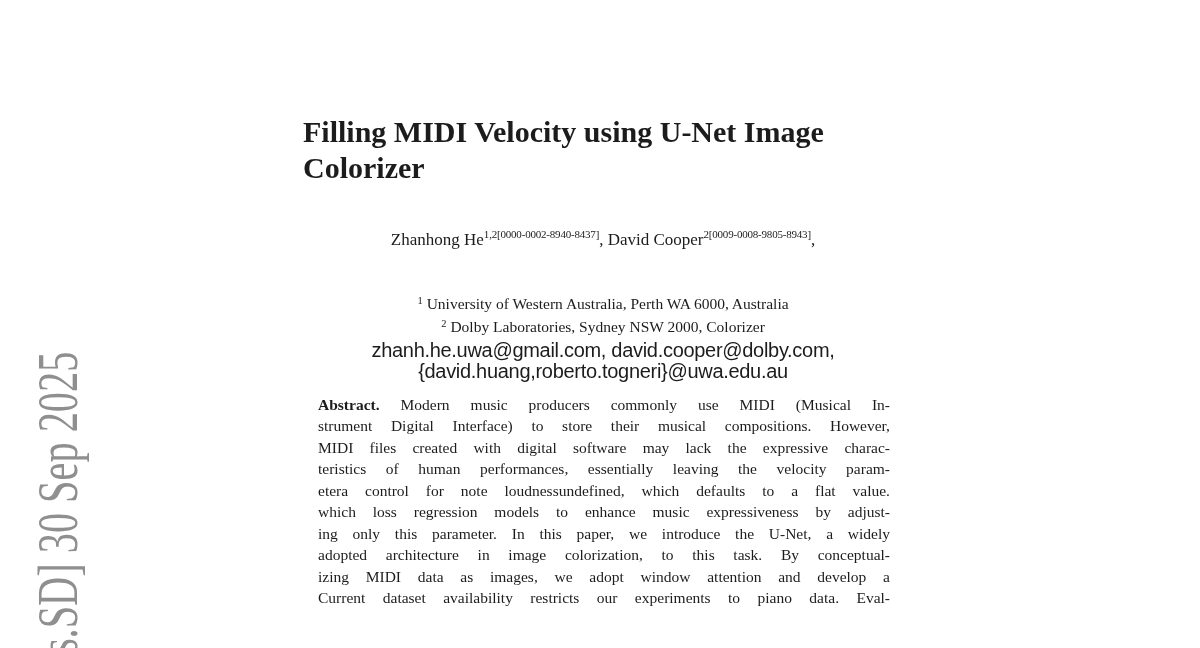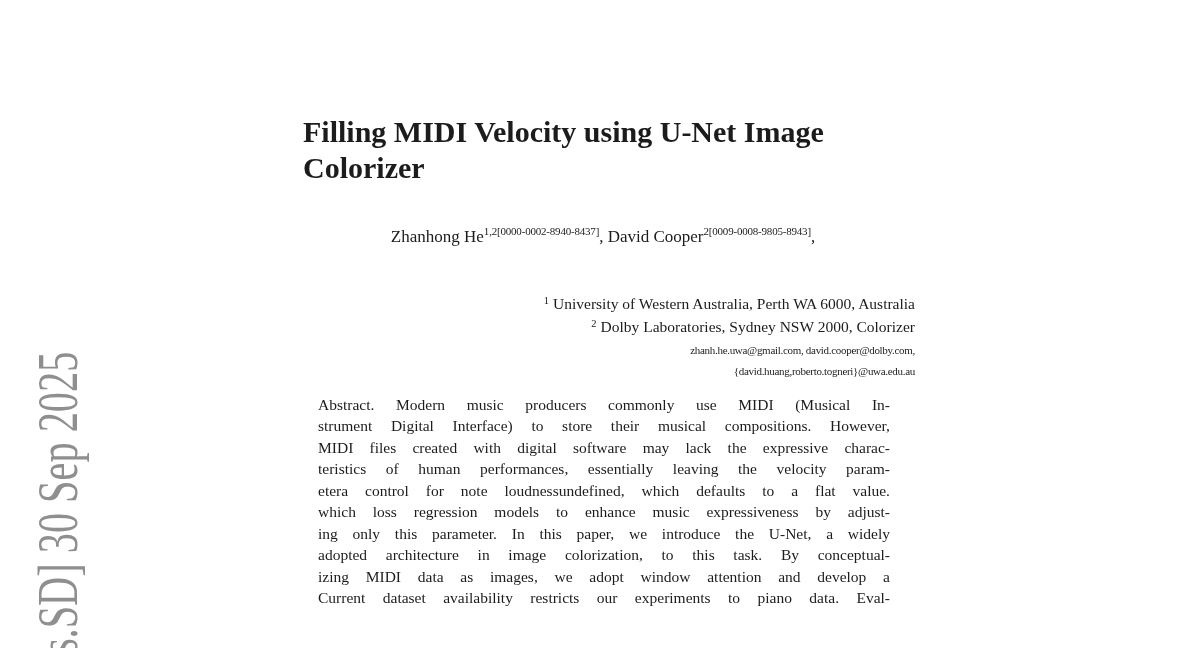--- a/index.html
+++ b/index.html
@@ -35,66 +35,66 @@
     font-size: 30px;
     line-height: 36px;
   }
   .authors {
     position: absolute;
     left: 303px;
     top: 227px;
     width: 600px;
     text-align: center;
     font-size: 17px;
-    line-height: 20px;
+    line-height: 26px;
     white-space: nowrap;
   }
   .authors .orcid {
     display: inline-block;
     font-size: 11px;
     vertical-align: baseline;
     position: relative;
     top: -7px;
     letter-spacing: -0.2px;
   }
   .affil-block {
     position: absolute;
-    left: 315px;
+    left: 303px;
     top: 293px;
     width: 600px;
-    text-align: right;
+    text-align: center;
     font-size: 15.5px;
     line-height: 21.3px;
   }
   .affil-block .marker {
     display: inline-block;
     font-size: 10.5px;
     position: relative;
     top: -5px;
     margin-right: 4px;
   }
   .email-line {
-    font-family: Liberation Serif, serif;
-    font-size: 11px;
+    font-family: Liberation Sans, sans-serif;
+    font-size: 20px;
     letter-spacing: -0.3px;
   }
   .abstract {
     position: absolute;
     left: 318px;
     top: 394px;
     width: 572px;
     font-size: 15.5px;
     line-height: 21.45px;
   }
   .abstract .line {
     text-align: justify;
     text-align-last: justify;
     white-space: normal;
   }
-  .abstract .label { font-weight: normal; margin-top: 40px; }
+  .abstract .label { font-weight: bold; margin-top: 40px; }
 </style>
 </head>
 <body>
 
 <div class="page">
 
   <div class="watermark">cs.SD] 30 Sep 2025</div>
 
   <div class="title">
     <div>Filling MIDI Velocity using U-Net Image</div>

